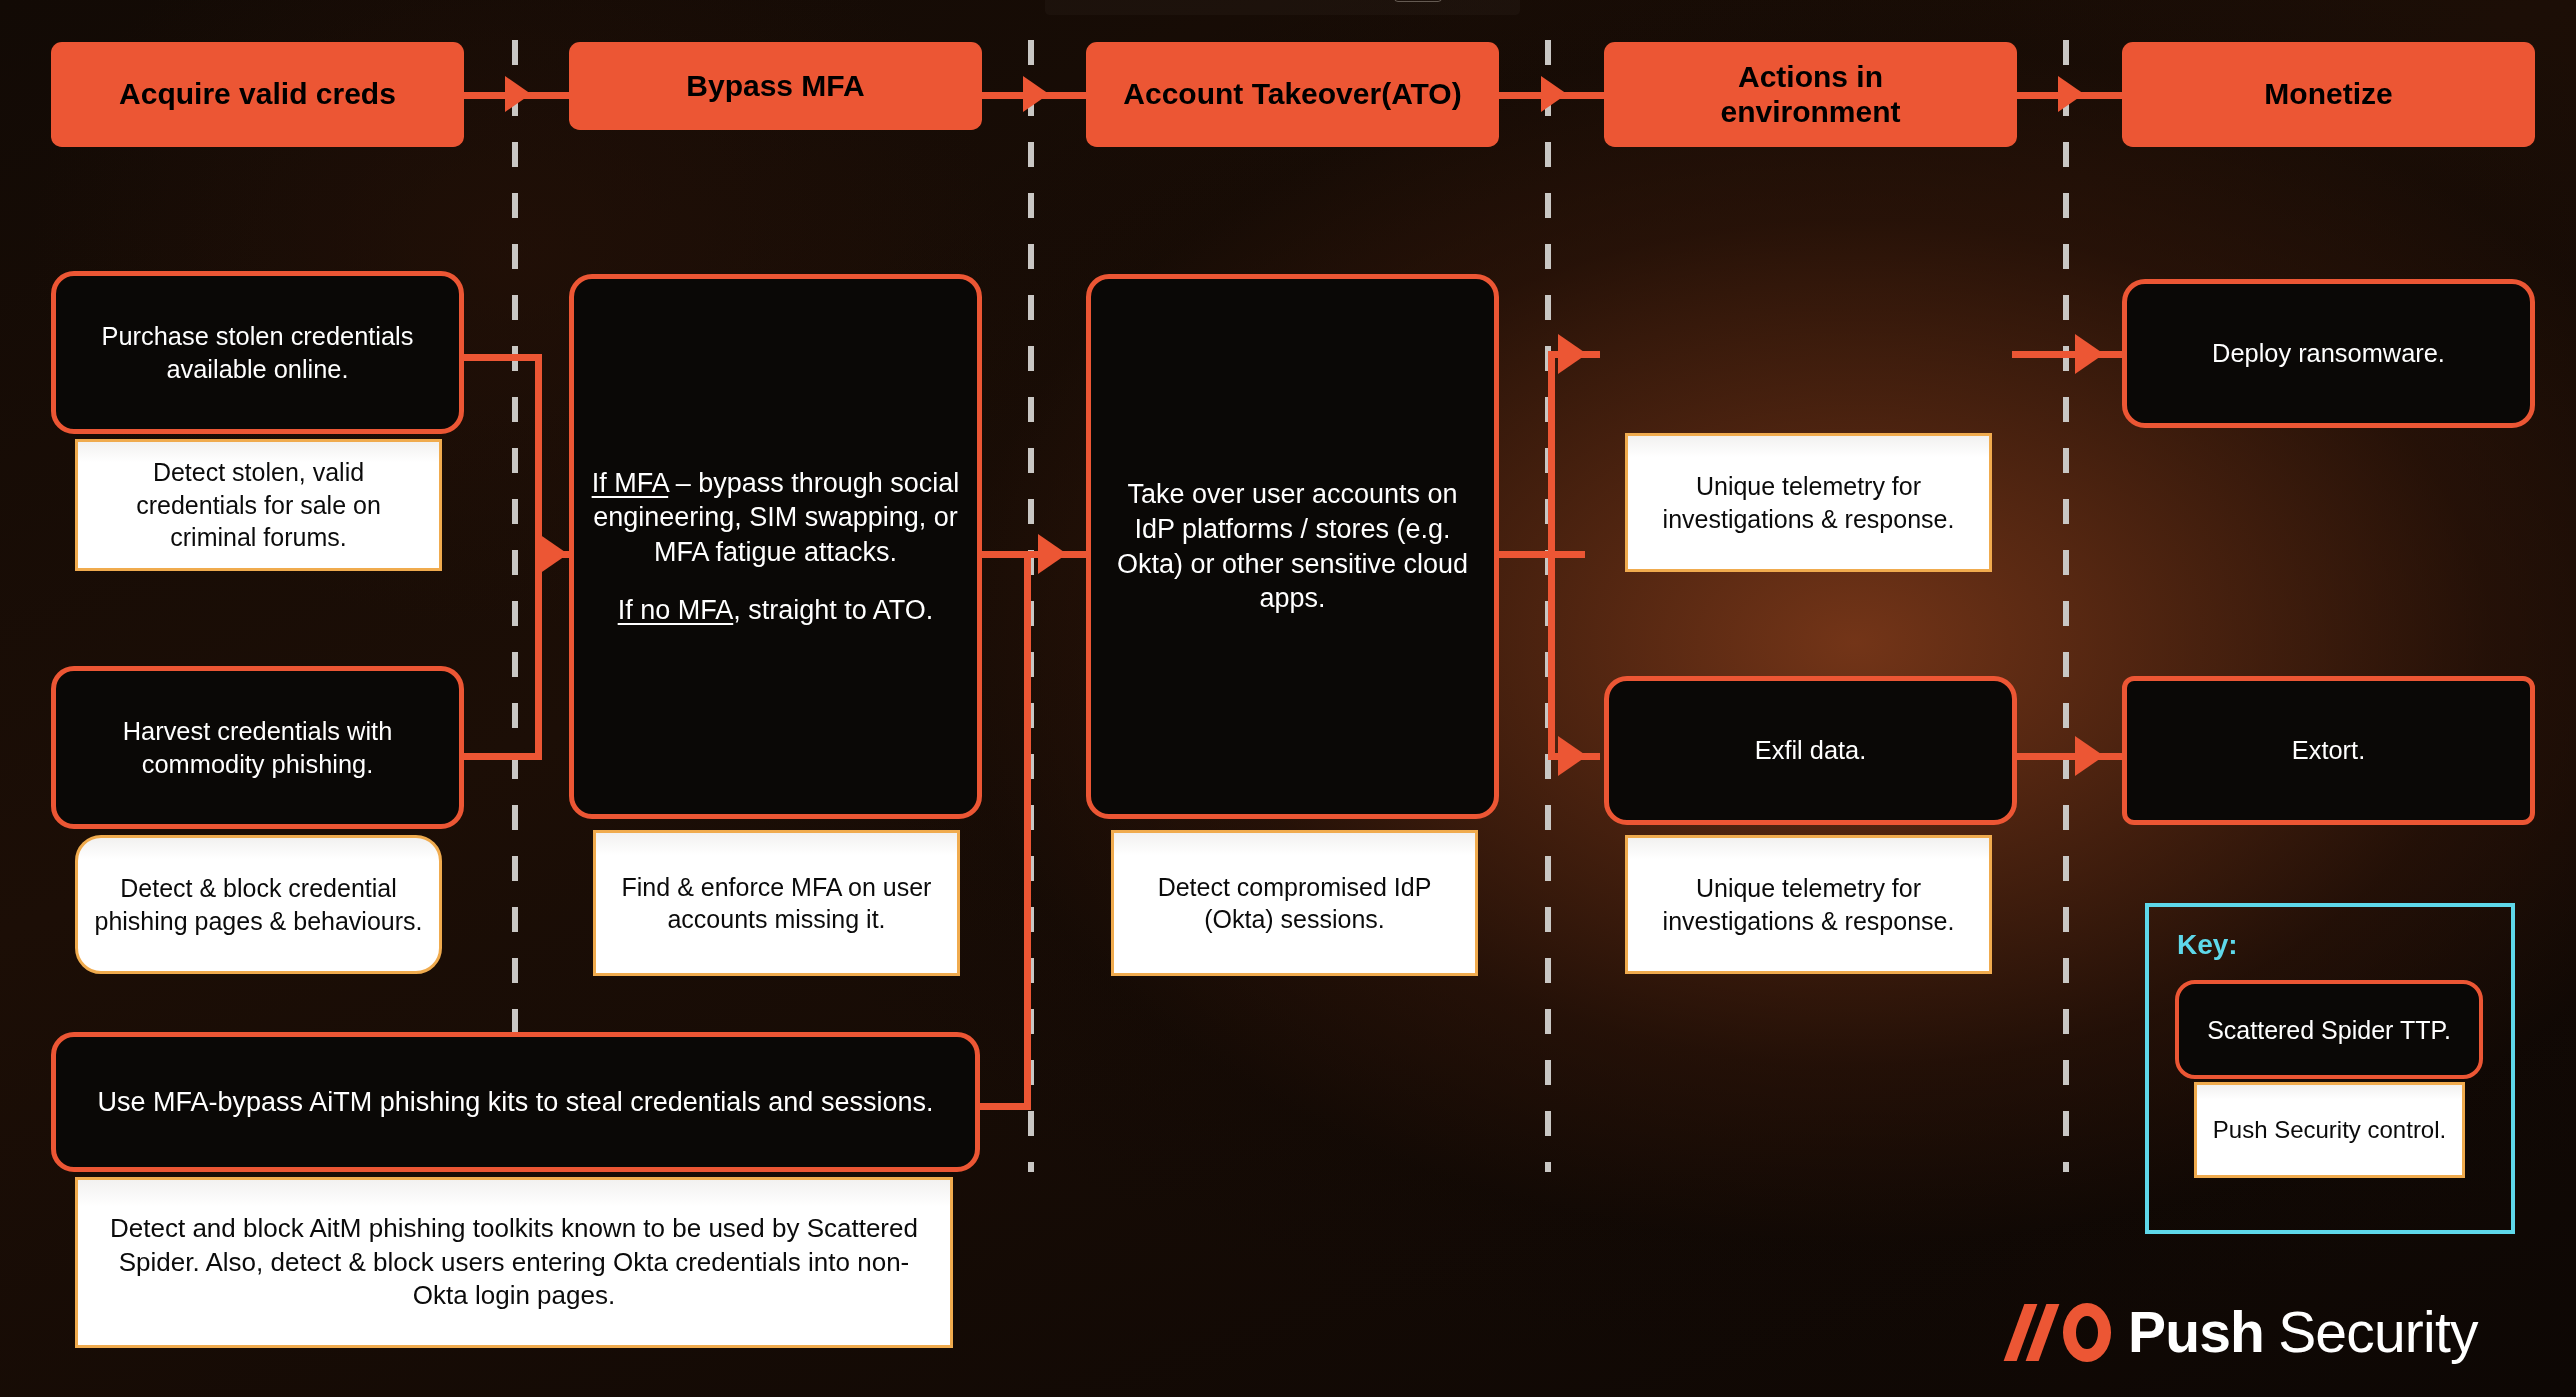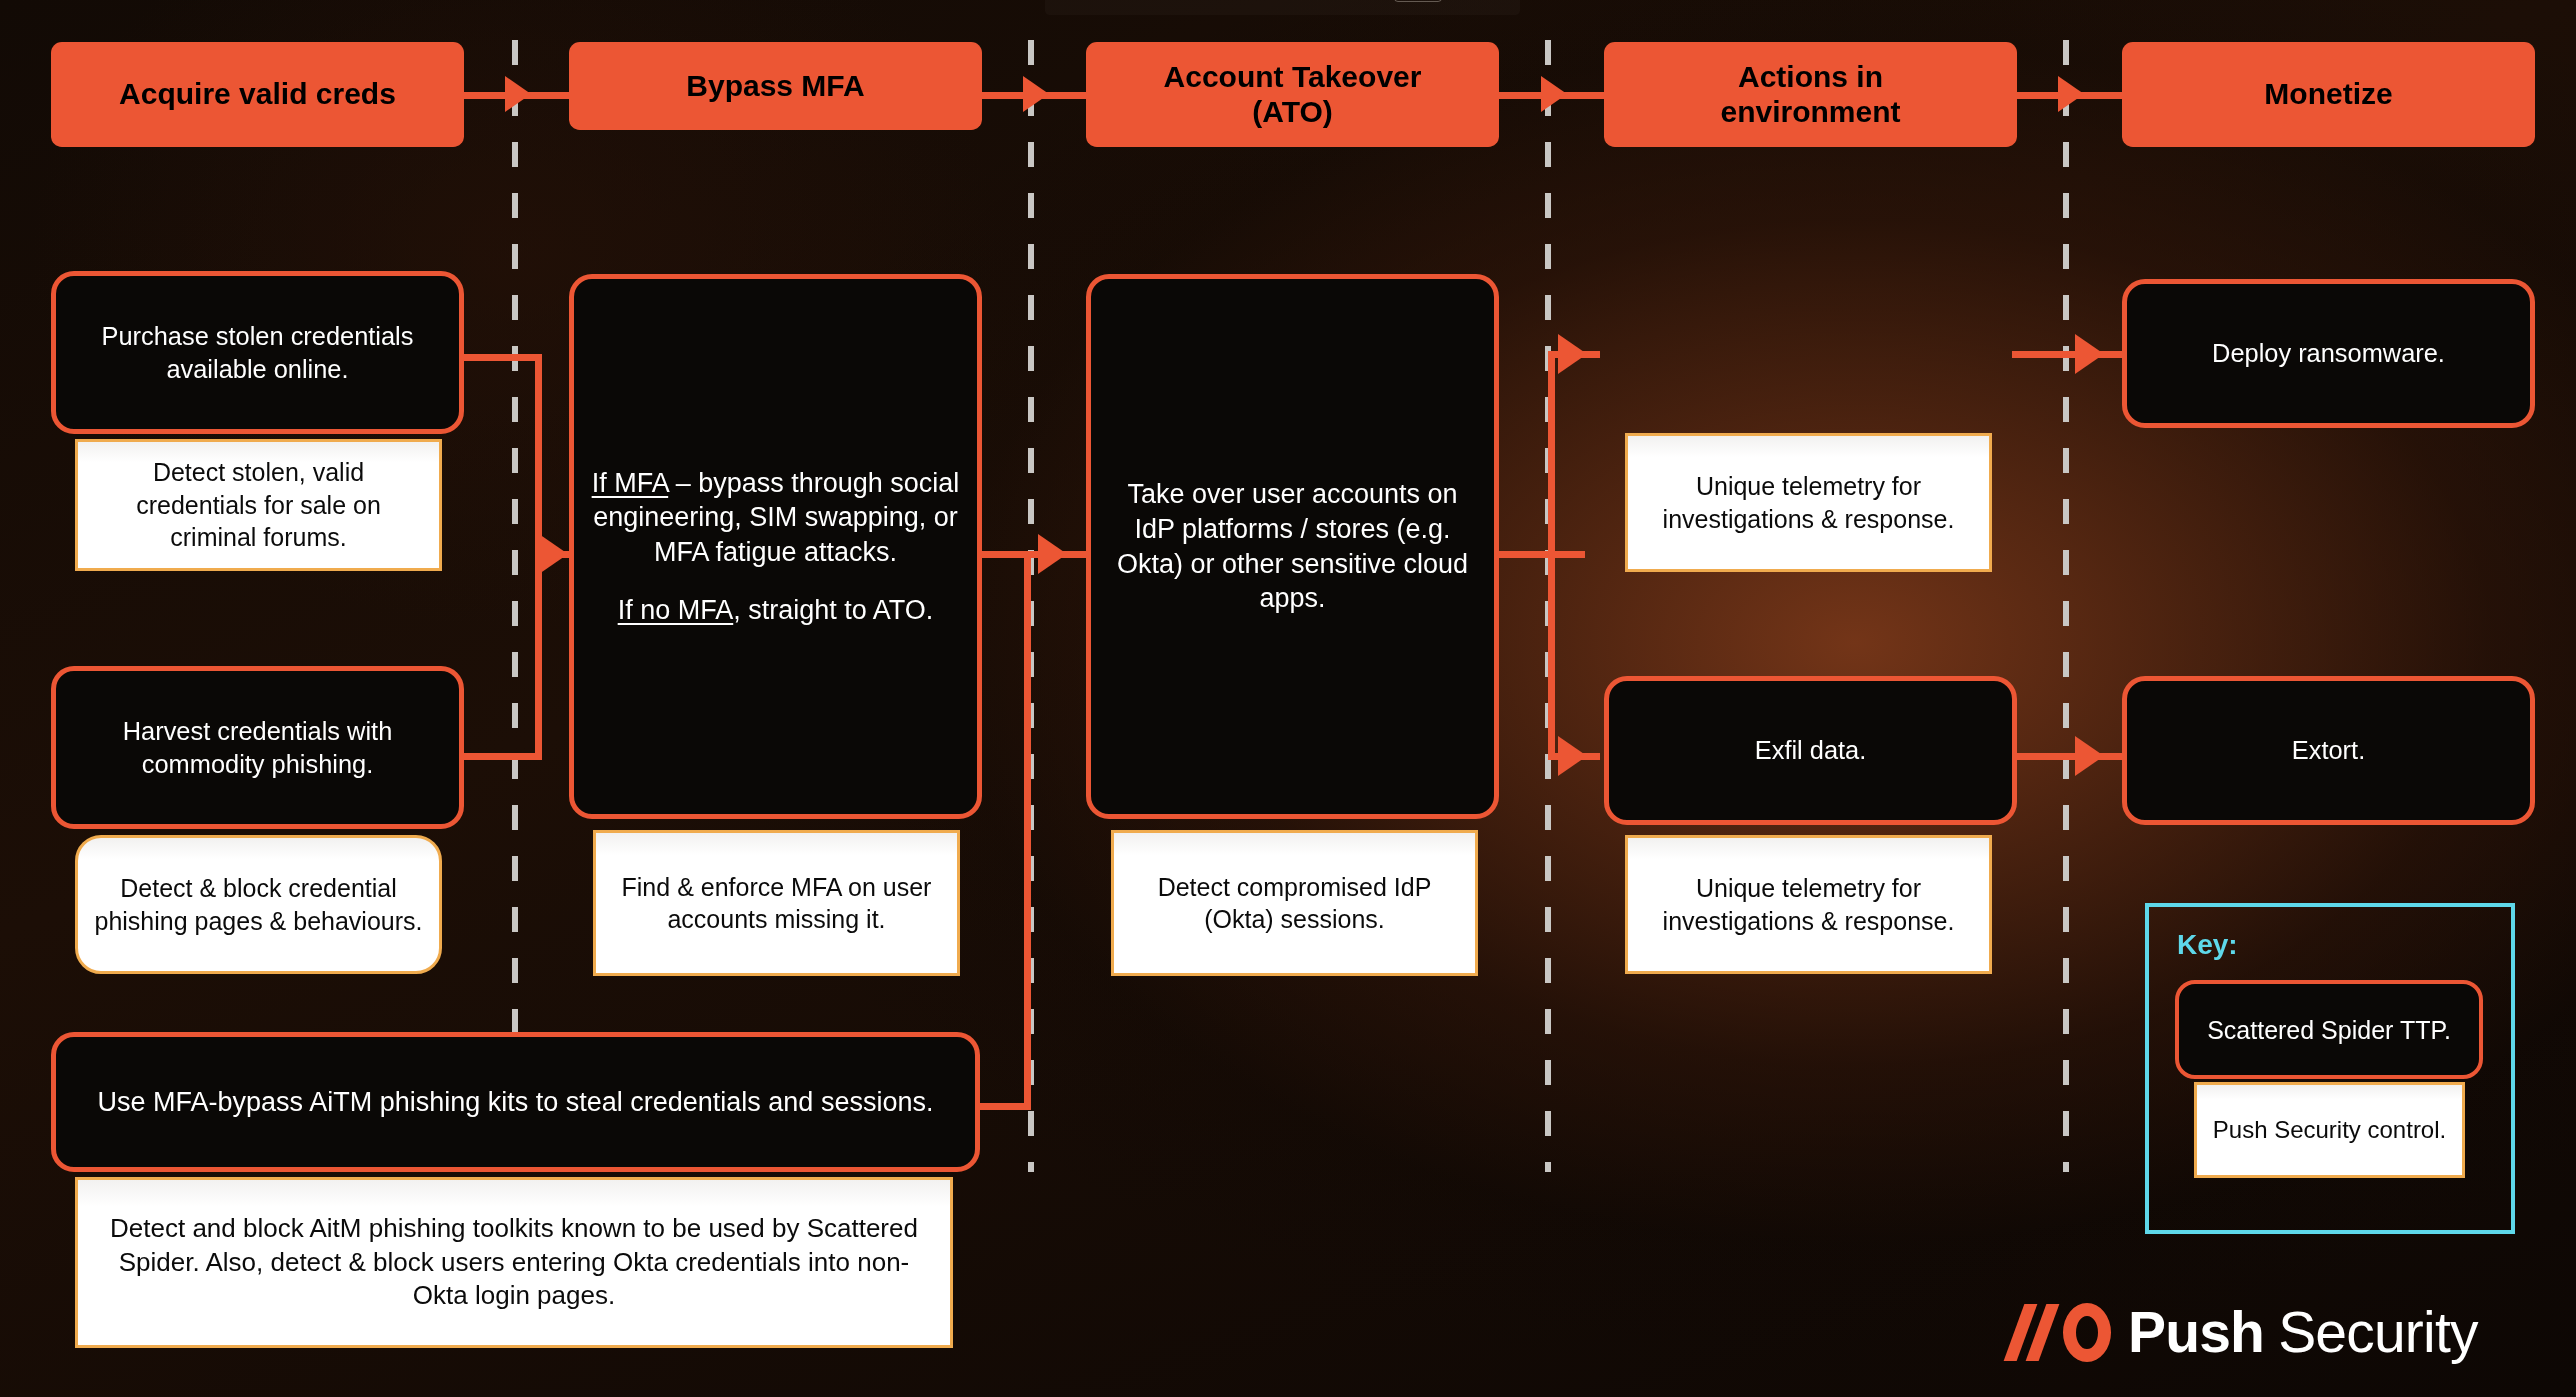--- a/index.html
+++ b/index.html
@@ -142,21 +142,21 @@
 
   <div class="divider" style="left:512px"></div>
   <div class="divider" style="left:1028px"></div>
   <div class="divider" style="left:1545px"></div>
   <div class="divider" style="left:2063px"></div>
 
   <div class="hdr" style="left:51px;  top:42px; width:413px; height:105px;">Acquire valid creds</div>
 
   <div class="hdr" style="left:569px; top:42px; width:413px; height:88px;">Bypass MFA</div>
 
-  <div class="hdr" style="left:1086px; top:42px; width:413px; height:105px; flex-direction:column;">
+  <div class="hdr" style="left:1086px; top:42px; width:413px; height:105px; ">
     <span>Account Takeover</span>
     <span>(ATO)</span>
   </div>
 
   <div class="hdr" style="left:1604px; top:42px; width:413px; height:105px; flex-direction:column;">
     <span>Actions in</span>
     <span>environment</span>
   </div>
 
   <div class="hdr" style="left:2122px; top:42px; width:413px; height:105px;">Monetize</div>
@@ -226,21 +226,21 @@
 
 
   <div class="ctl" style="left:1625px; top:433px; width:367px; height:139px;">Unique telemetry for investigations &amp; response.</div>
 
   <div class="ttp" style="left:1604px; top:676px; width:413px; height:149px;">Exfil data.</div>
 
   <div class="ctl" style="left:1625px; top:835px; width:367px; height:139px;">Unique telemetry for investigations &amp; response.</div>
 
   <div class="ttp" style="left:2122px; top:279px; width:413px; height:149px;">Deploy ransomware.</div>
 
-  <div class="ttp" style="left:2122px; top:676px; width:413px; height:149px;">Extort.</div>
+  <div class="ttp" style="left:2122px; top:676px; width:413px; height:149px;border-radius:12px;">Extort.</div>
 
   <div class="keybox" style="left:2145px; top:903px; width:370px; height:331px;"></div>
 
   <div class="key-title" style="left:2177px; top:929px;">Key:</div>
 
   <div class="ttp tight" style="left:2175px; top:980px; width:308px; height:99px; font-size:25px; border-width:4.6px;">Scattered Spider TTP.</div>
 
   <div class="ctl" style="left:2194px; top:1082px; width:271px; height:96px; font-size:24px;">Push Security control.</div>
 
   <div class="logo" style="left:2014px; top:1299px;">

